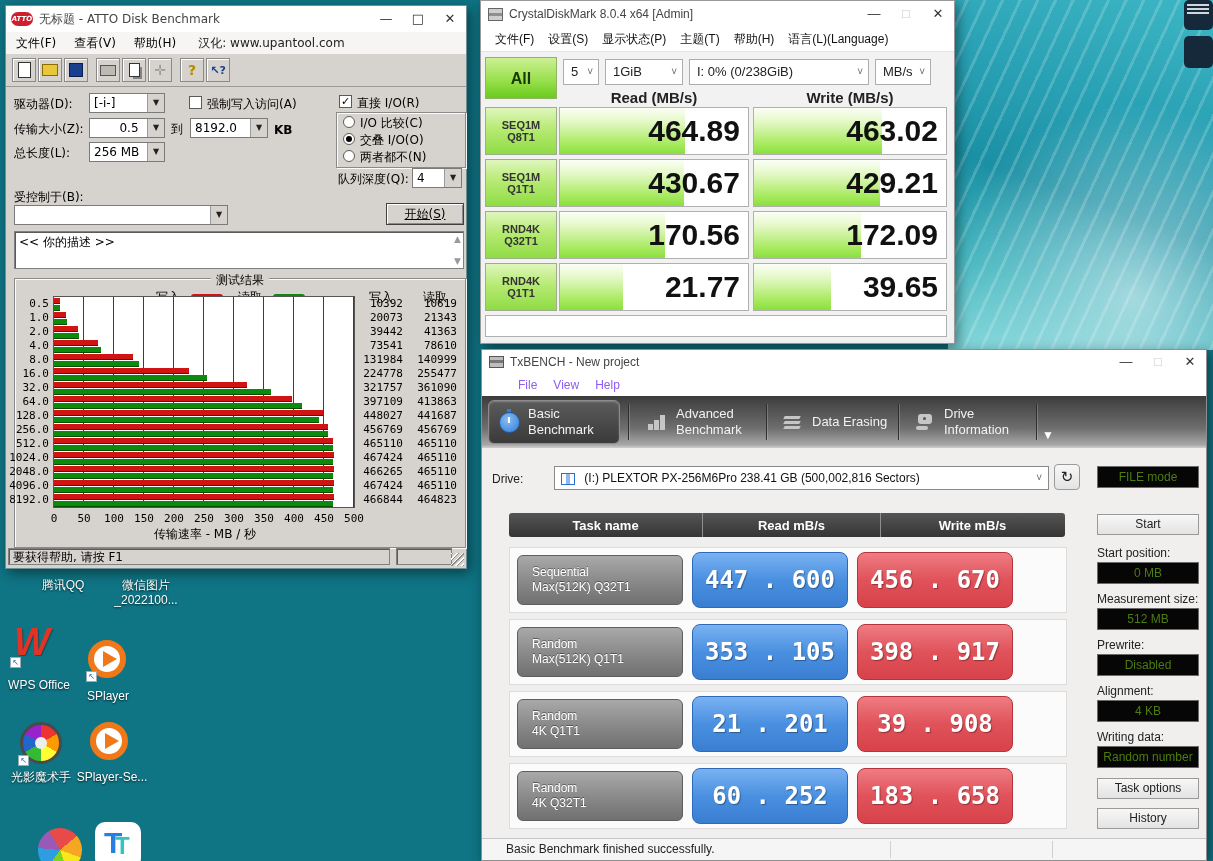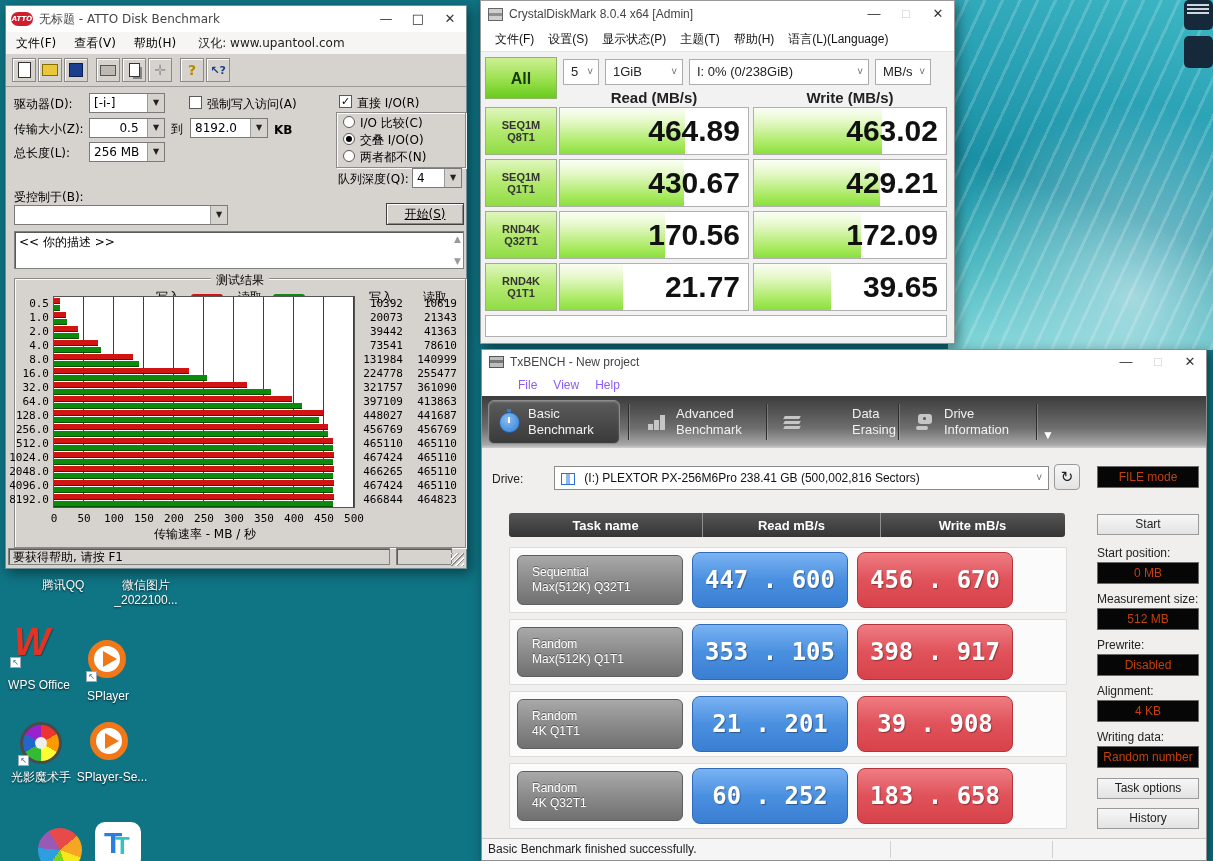--- a/index.html
+++ b/index.html
@@ -98,21 +98,21 @@
   .icon-bars i{position:absolute;bottom:0;width:5px;background:#c6c6c6;}
   .icon-waves{width:20px;height:16px;display:flex;flex-direction:column;justify-content:center;}
   .icon-waves i{height:3px;width:16px;background:#c6c6c6;margin:1px 0;transform:skewX(-28deg);}
   .icon-drive{width:20px;height:16px;position:relative;}
   .icon-drive b{position:absolute;left:2px;top:0;width:14px;height:10px;background:#c6c6c6;border-radius:3px;}
   .icon-drive b::after{content:"";position:absolute;left:5px;top:3px;width:3px;height:3px;border-radius:50%;background:#555;}
   .icon-drive i{position:absolute;left:0;bottom:0;width:12px;height:4px;background:#c6c6c6;border-radius:2px;}
   .txb-btn{position:absolute;background:linear-gradient(180deg,#f7f7f7,#e3e3e3);border:1px solid #9a9a9a;
       box-sizing:border-box;font-size:12px;color:#222;text-align:center;}
   .txb-black{position:absolute;background:#060606;border:1px solid #6a6a6a;box-sizing:border-box;
-      color:#c2410c;font-size:12px;text-align:center;}
+      color:#4d7c0f;font-size:12px;text-align:center;}
   .txb-sidelabel{position:absolute;font-size:12px;color:#222;white-space:nowrap;}
   .txb-header{position:absolute;border-radius:3px;background:linear-gradient(180deg,#555 0%,#353535 100%);
       display:flex;color:#fff;font-size:13px;font-weight:bold;}
   .txb-header div{display:flex;align-items:center;justify-content:center;box-sizing:border-box;}
   .txb-rowpanel{position:absolute;width:556px;height:64px;background:#fbfbfb;border:1px solid #dcdcdc;border-radius:0;}
   .txb-task{position:absolute;left:7px;top:7px;width:166px;height:50px;border-radius:6px;
       background:linear-gradient(180deg,#a9a9a9 0%,#8b8b8b 50%,#707070 100%);border:1px solid #5e5e5e;
       box-sizing:border-box;color:#fff;font-size:12px;line-height:15px;display:flex;flex-direction:column;
       justify-content:center;padding-left:14px;text-shadow:0 -1px 0 rgba(0,0,0,.4);}
   .txb-val{position:absolute;top:4px;width:156px;height:56px;border-radius:8px;display:flex;align-items:center;
@@ -499,21 +499,21 @@
     <div class="txb-sep" style="left:146px;"></div>
     <div class="txb-tab" style="left:156px;width:124px;">
       <span class="tab-icon icon-bars">
           <i style="left:0;height:6px;"></i>
           <i style="left:6px;height:10px;"></i>
           <i style="left:12px;height:15px;"></i>
         </span>
       <span><span>Advanced</span><br><span>Benchmark</span></span>
     </div>
     <div class="txb-sep" style="left:284px;"></div>
-    <div class="txb-tab" style="left:292px;width:118px;gap:40px;">
+    <div class="txb-tab" style="left:292px;width:118px;">
       <span class="tab-icon icon-waves">
           <i></i>
           <i></i>
           <i></i>
         </span>
       <span><span>Data Erasing</span></span>
     </div>
     <div class="txb-sep" style="left:416px;"></div>
     <div class="txb-tab" style="left:424px;width:128px;">
       <span class="tab-icon icon-drive">
@@ -598,17 +598,17 @@
   <span class="txb-sidelabel" style="left:615px;top:288px;">Prewrite:</span>
   <div class="txb-black" style="left:615px;top:304px;width:102px;height:22px;line-height:20px;">Disabled</div>
   <span class="txb-sidelabel" style="left:615px;top:334px;">Alignment:</span>
   <div class="txb-black" style="left:615px;top:350px;width:102px;height:22px;line-height:20px;">4 KB</div>
   <span class="txb-sidelabel" style="left:615px;top:380px;">Writing data:</span>
   <div class="txb-black" style="left:615px;top:396px;width:102px;height:22px;line-height:20px;">Random number</div>
   <div class="txb-btn" style="left:615px;top:428px;width:102px;height:21px;line-height:19px;">Task options</div>
   <div class="txb-btn" style="left:615px;top:458px;width:102px;height:21px;line-height:19px;">History</div>
 
   <div class="txb-status">
-    <span style="margin-left:6px;">Basic Benchmark finished successfully.</span>
+    <span style="margin-left:24px;">Basic Benchmark finished successfully.</span>
     <span style="position:absolute;left:408px;top:2px;bottom:2px;width:1px;background:#d0d0d0;"></span>
     <span style="position:absolute;left:570px;top:2px;bottom:2px;width:1px;background:#d0d0d0;"></span>
   </div>
 </div>
 
 </body></html>

